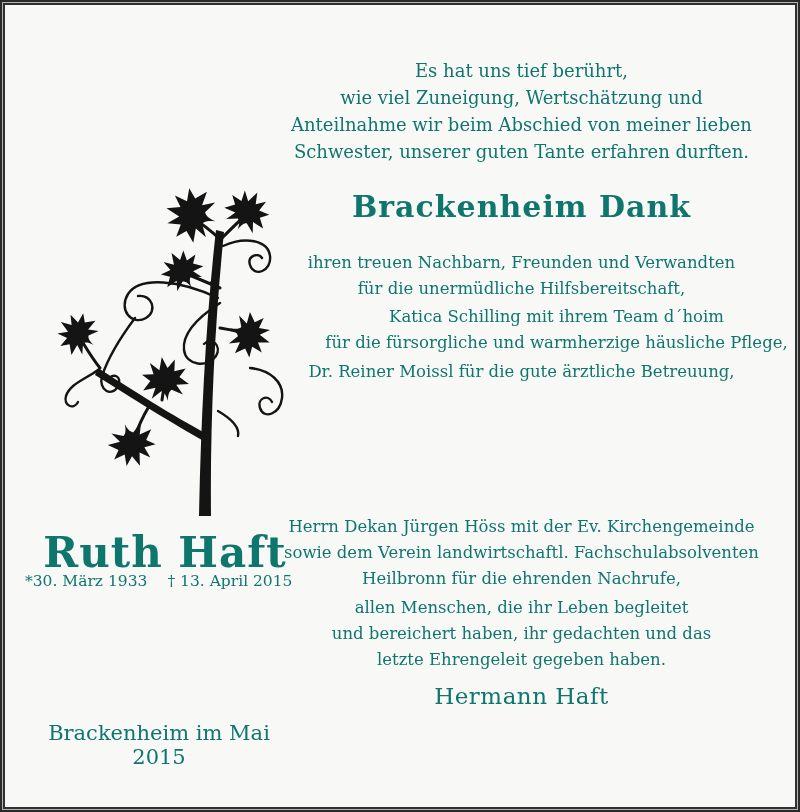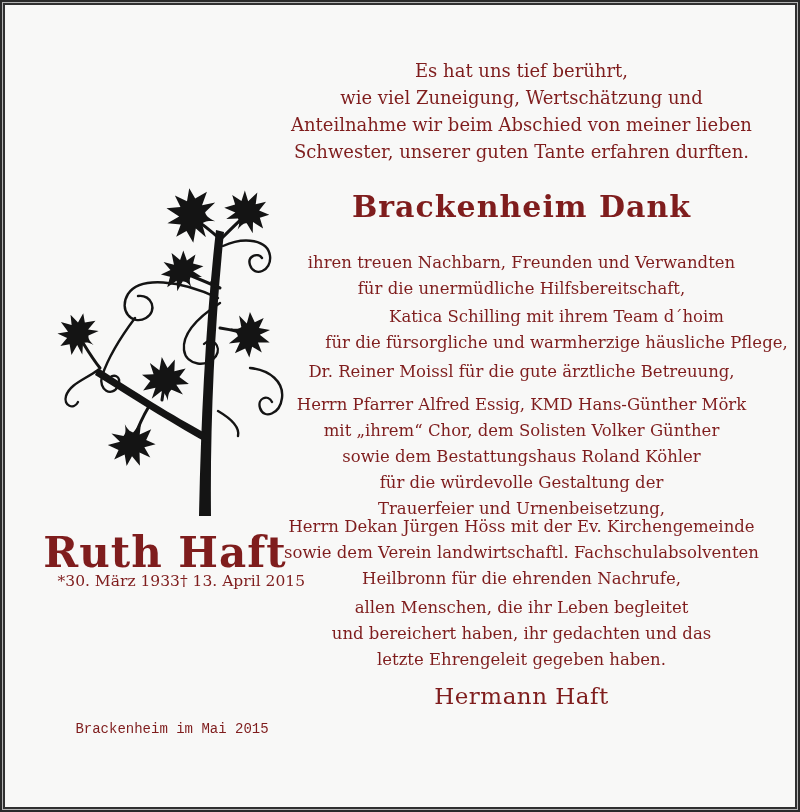--- a/index.html
+++ b/index.html
@@ -10,21 +10,21 @@
   .page {
     position: relative;
     width: 800px;
     height: 812px;
     background: #f8f8f7;
     
     box-shadow: inset 0 0 0 2px #2a2a2a,
                 inset 0 0 0 3px #b5b5b5,
                 inset 0 0 0 5px #303030;
     font-family: "DejaVu Serif", "Liberation Serif", serif;
-    color: #7f1d1d;
+    color: #0f766e;
     overflow: hidden;
   }
   .abs { position: absolute; }
   .center { text-align: center; }
   .pre { white-space: pre-line; }
 
   .intro {
     left: 283px; top: 57px; width: 477px;
     font-size: 18px; line-height: 27px;
   }
@@ -58,26 +58,25 @@
   }
   .deceased-name {
     left: 25px; top: 506px; width: 280px;
     font-size: 42px; font-weight: 700;
     letter-spacing: 1px;
     margin-top: 22px;
   }
   .dates {
     left: 25px; top: 572px; width: 280px;
     font-size: 15.5px;
-    display: flex; justify-content: flex-end; 
+    display: flex; justify-content: flex-start; gap: 20px;
   }
   .place {
-    left: 37px; top: 721px; width: 270px;
-    font-size: 14px;
-    font-family: Liberation Mono, monospace;
+    left: 24px; top: 721px; width: 270px;
+    font-size: 21px;
   }
 </style>
 </head>
 <body>
 
 <div class="page">
 
   <svg class="abs vine" viewBox="0 0 260 350" xmlns="http://www.w3.org/2000/svg" aria-hidden="true">
     <defs>
       <path id="leaf" d="M0,20 C-1,13 -3,11 -5,10 L-15,16 L-10,6 L-22,7 L-14,-1 L-21,-8 L-10,-7 L-12,-18 L-4,-10 L0,-22 L4,-11 L12,-18 L10,-7 L21,-8 L14,-1 L22,7 L10,6 L15,16 L5,10 C3,11 1,13 0,20 Z"></path>
@@ -129,25 +128,20 @@
 Anteilnahme wir beim Abschied von meiner lieben
 Schwester, unserer guten Tante erfahren durften.</div>
 
   <div class="abs heading center">Brackenheim Dank</div>
 
   <div class="abs para center pre p1">ihren treuen Nachbarn, Freunden und Verwandten
 für die unermüdliche Hilfsbereitschaft,</div>
   <div class="abs para center pre p2">Katica Schilling mit ihrem Team d´hoim
 für die fürsorgliche und warmherzige häusliche Pflege,</div>
   <div class="abs para center pre p3">Dr. Reiner Moissl für die gute ärztliche Betreuung,</div>
-  <div class="abs para center pre p4">Herrn Pfarrer Alfred Essig, KMD Hans-Günther Mörk
-mit „ihrem“ Chor, dem Solisten Volker Günther
-sowie dem Bestattungshaus Roland Köhler
-für die würdevolle Gestaltung der
-Trauerfeier und Urnenbeisetzung,</div>
   <div class="abs para center pre p5">Herrn Dekan Jürgen Höss mit der Ev. Kirchengemeinde
 sowie dem Verein landwirtschaftl. Fachschulabsolventen
 Heilbronn für die ehrenden Nachrufe,</div>
   <div class="abs para center pre p6">allen Menschen, die ihr Leben begleitet
 und bereichert haben, ihr gedachten und das
 letzte Ehrengeleit gegeben haben.</div>
 
   <div class="abs sig-name center">Hermann Haft</div>
 
   <div class="abs deceased-name center">Ruth Haft</div>

